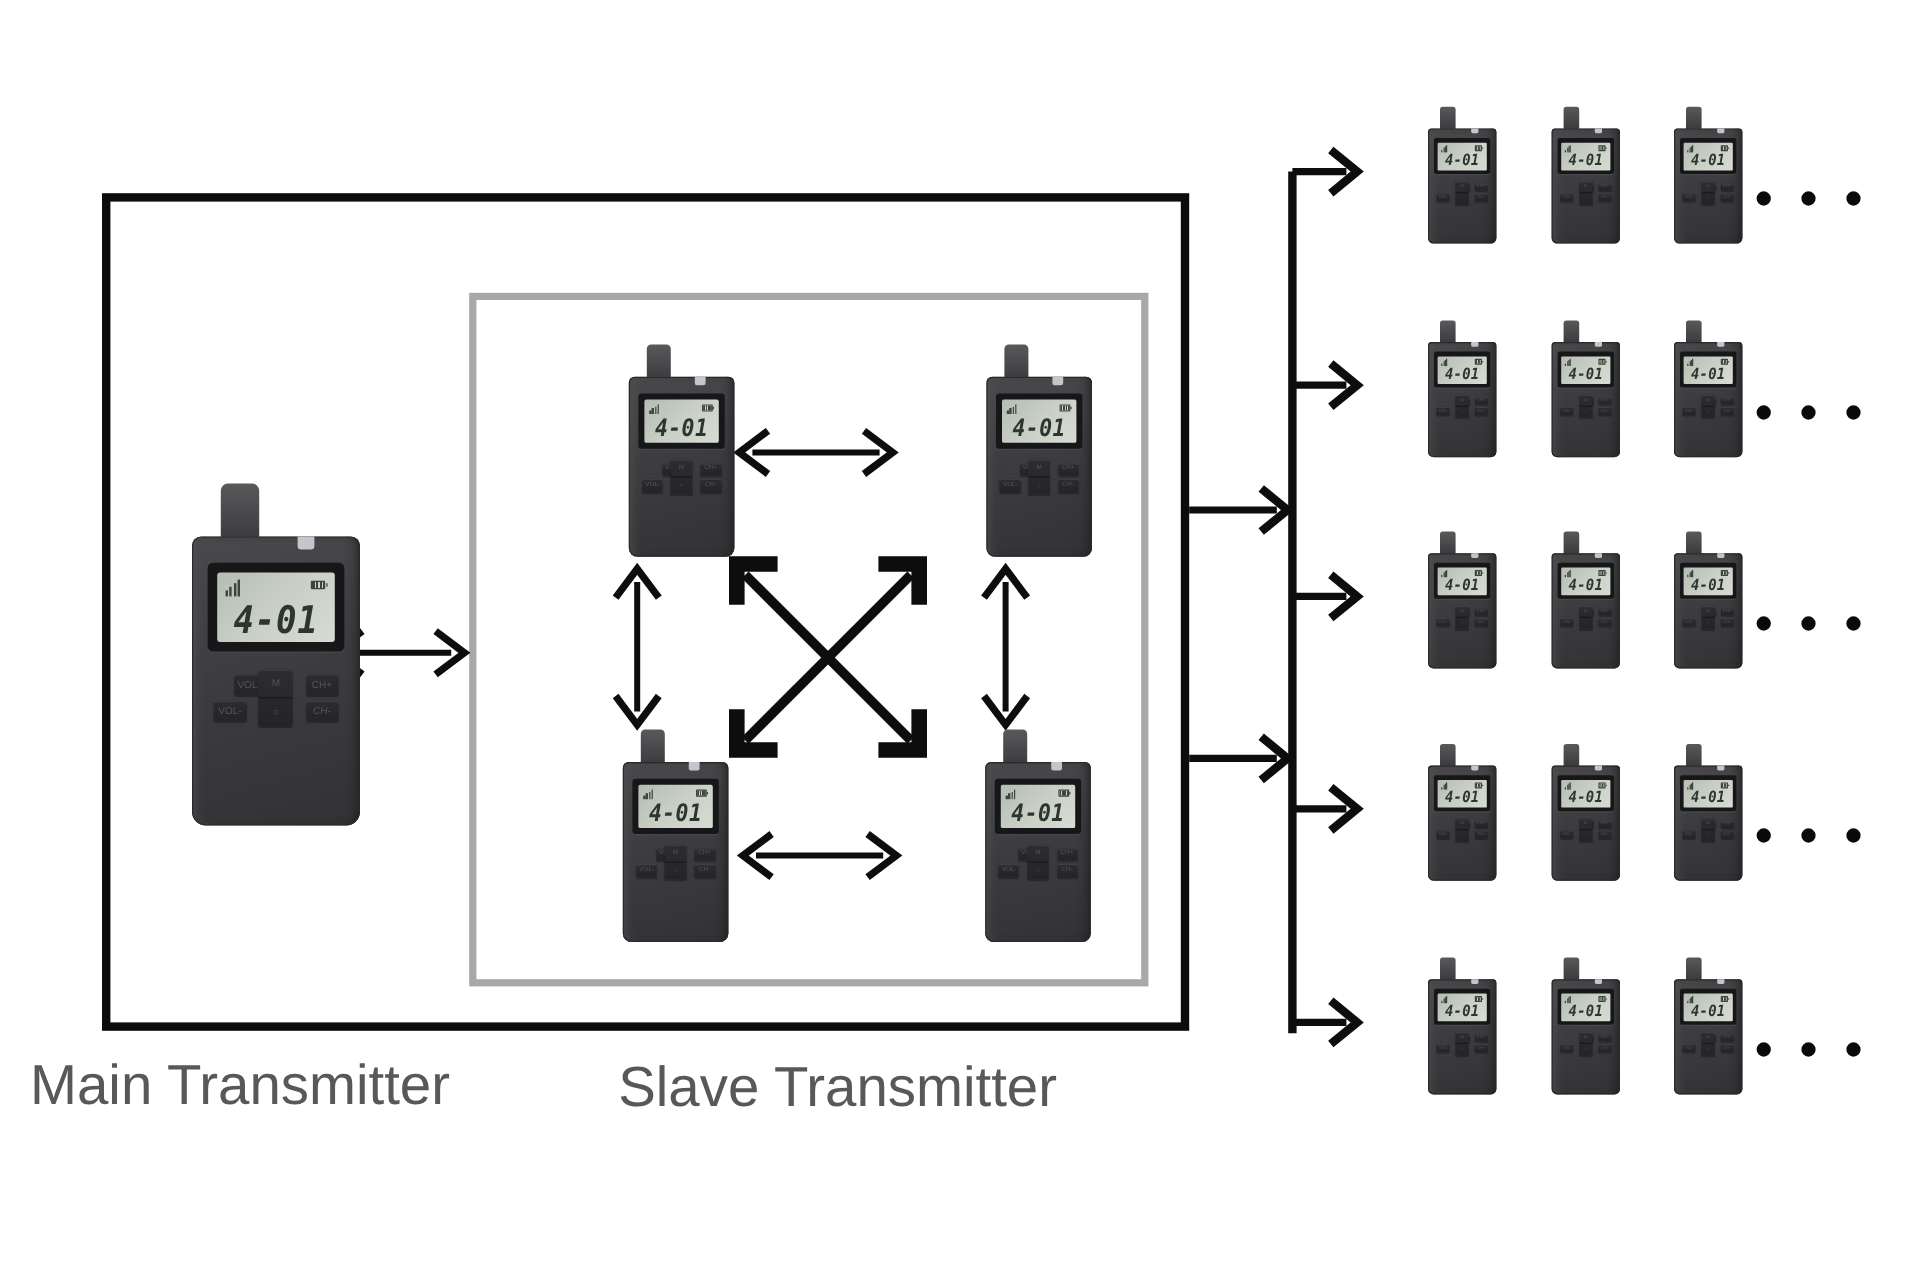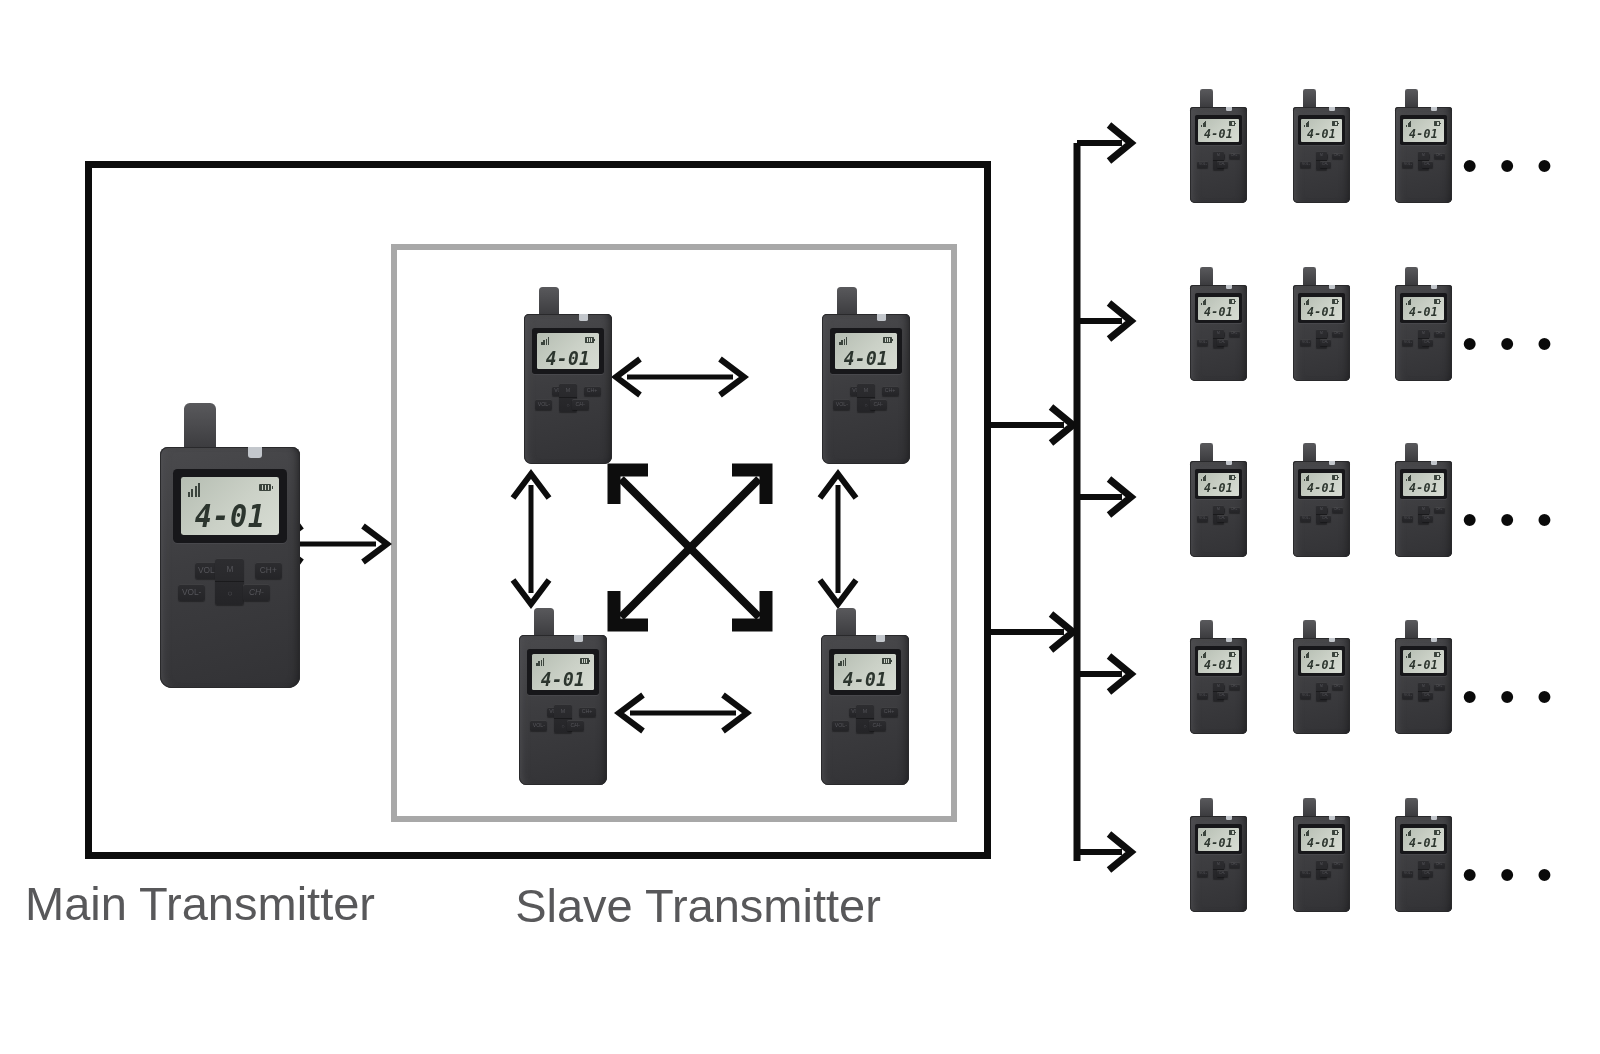--- a/index.html
+++ b/index.html
@@ -49,21 +49,21 @@
   .device .btn{position:absolute;background:linear-gradient(180deg,#2d2d30,#242427);
      border-radius:.3em;box-shadow:inset 0 1px 0 rgba(255,255,255,.09),0 1px 1px rgba(0,0,0,.35);
      color:#55555a;display:flex;align-items:center;justify-content:center;
      font-size:.85em;line-height:1;overflow:hidden;}
   .device .bl1{left:17px;top:4%;width:26%;height:40%;}
   .device .bl2{left:0;top:56%;width:26%;height:40%;}
   .device .bc{left:36%;top:-6%;width:28%;height:112%;flex-direction:column;padding:0;}
   .device .bc .half{width:100%;height:50%;display:flex;align-items:center;justify-content:center;}
   .device .bc .half + .half{border-top:1px solid #1a1a1c;}
   .device .br1{right:0;top:4%;width:26%;height:40%;}
-  .device .br2{right:12px;top:56%;width:26%;height:40%;font-style:italic;}
+  .device .br2{right:0;top:56%;width:26%;height:40%;font-style:italic;}
 </style>
 </head>
 <body>
 
 <div id="canvas">
   <div id="outer-box" class="gbox"></div>
   <div id="inner-box" class="gbox"></div>
 
   <svg id="arrow-layer" width="1600" height="1054" viewBox="0 0 1600 1054">
       <g stroke="#0d0d0d" fill="none" stroke-linejoin="miter" stroke-linecap="butt">

